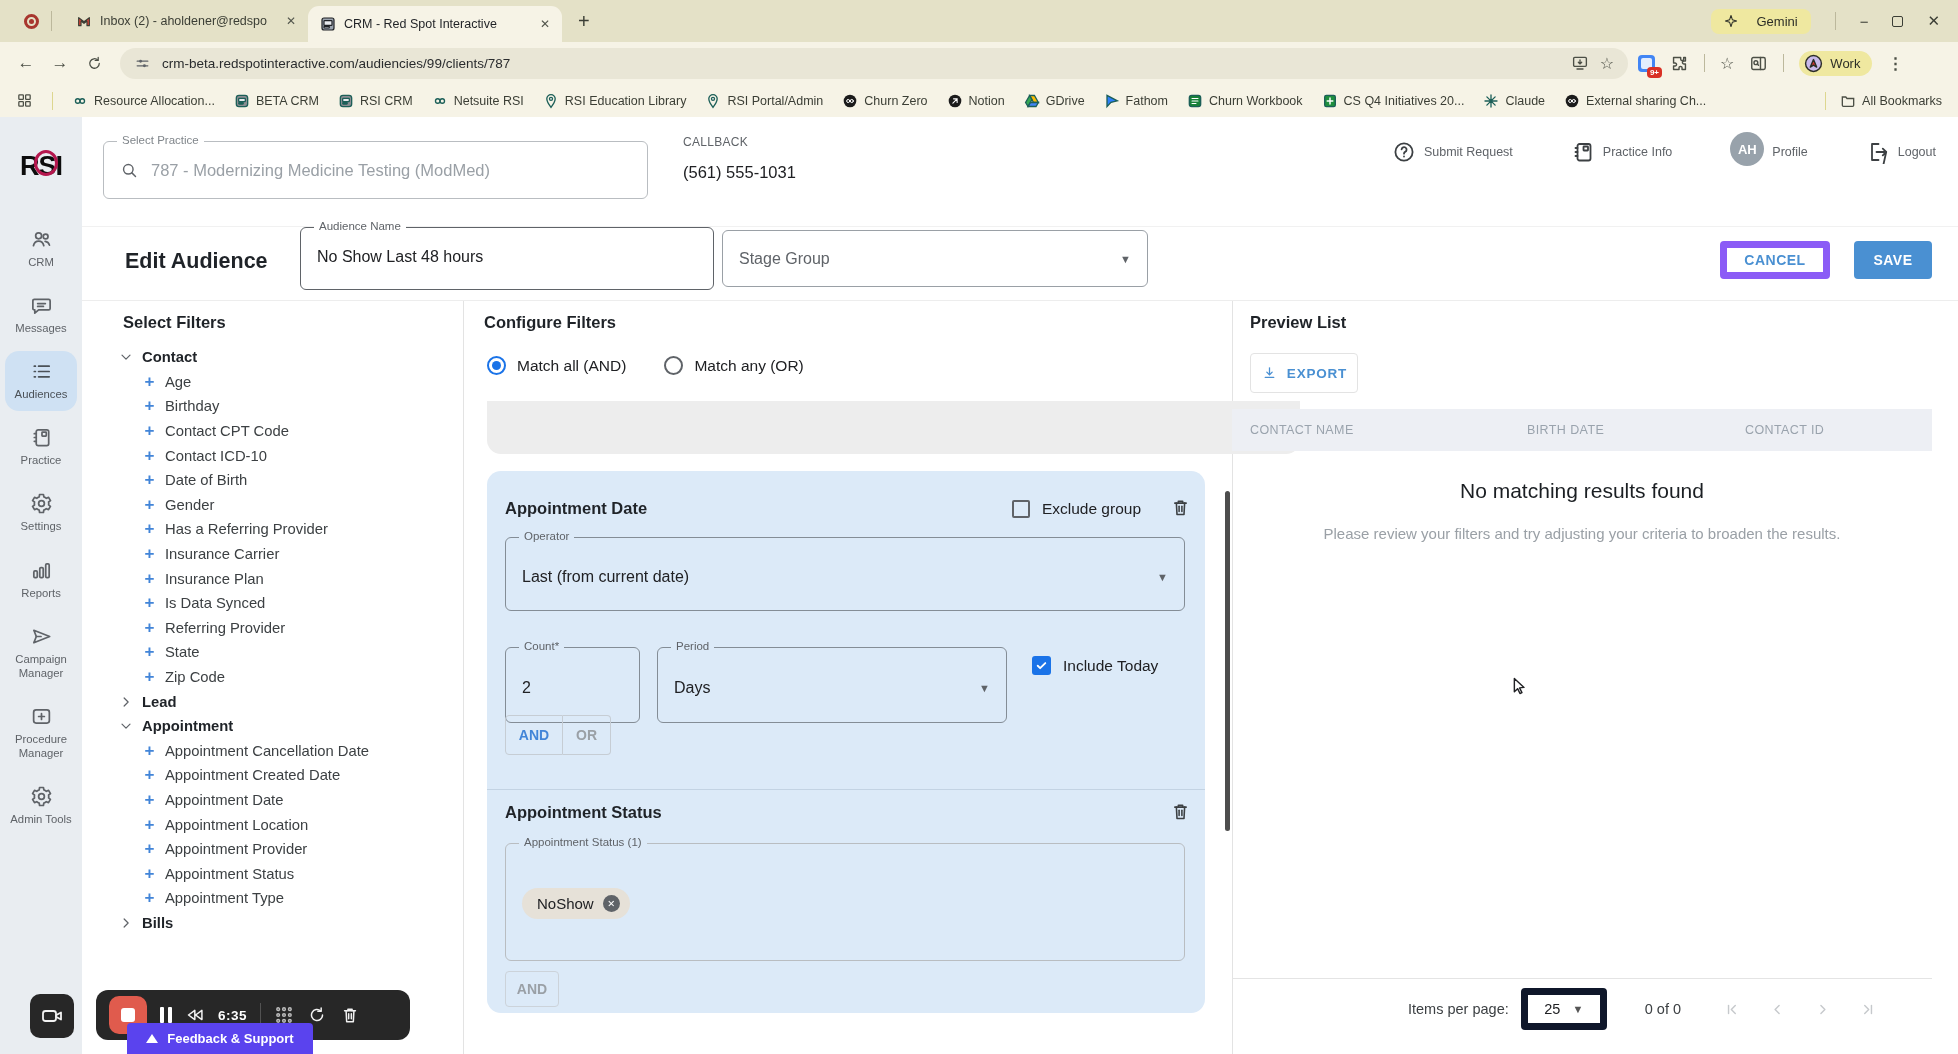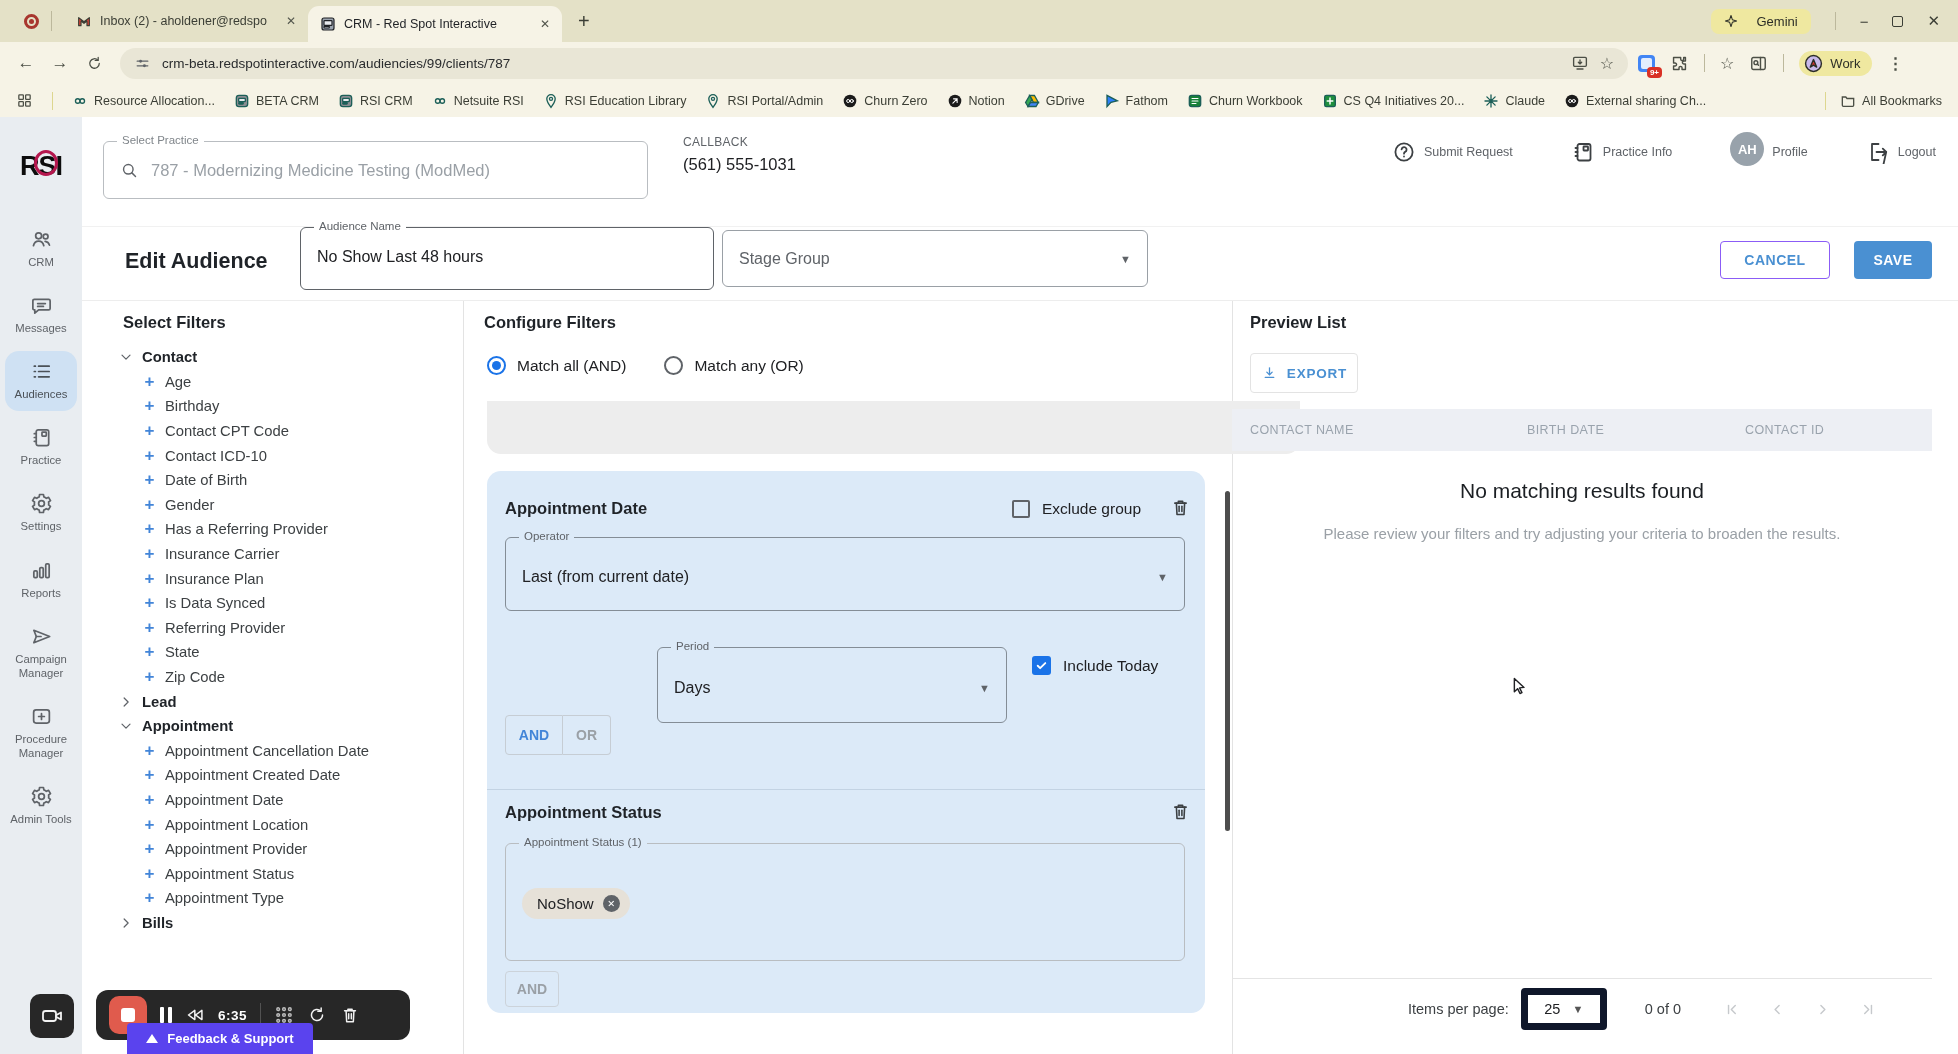--- a/index.html
+++ b/index.html
@@ -47,34 +47,34 @@
   .navitem .ic{width:23px;height:23px}
   #appheader{position:absolute;left:82px;top:117px;width:1876px;height:110px;background:#fff;border-bottom:1px solid #f1f1f1}
   .fieldbox{position:absolute;border:1px solid #b9bdc1;border-radius:6px}
   .flabel{position:absolute;top:-8px;left:13px;background:#fff;padding:0 5px;font-size:11.5px;color:#80868b;white-space:nowrap}
   .fb-blue .flabel{background:#dceaf8;color:#5f6368}
   .practice{left:21px;top:24px;width:545px;height:58px;display:flex;align-items:center;gap:12px;padding:0 16px}
   .practice input{border:none;outline:none;background:transparent;flex:1;font-family:inherit;font-size:16.5px;color:#202124}
   .practice input::placeholder{color:#9aa0a6}
   .callback{position:absolute;left:601px;top:18px}
   .callback .cl{font-size:12px;color:#5f6368;letter-spacing:.3px}
-  .callback .cn{font-size:16.5px;color:#202124;margin-top:6px}
+  .callback .cn{font-size:16.5px;color:#202124;margin-top:14px}
   .hactions{position:absolute;right:22px;top:20px;display:flex;gap:58px}
   .hact{display:flex;flex-direction:row;align-items:center;gap:8px;color:#5f6368;font-size:12.5px;min-width:60px}
   .hact .ic{width:24px;height:24px;color:#3c4043}
   .avatar{width:34px;height:34px;border-radius:50%;background:#98a2ab;color:#fff;font-size:13px;font-weight:bold;display:flex;align-items:center;justify-content:center;margin-top:-5px}
   
   #audbar{position:absolute;left:82px;top:227px;width:1876px;height:73px;background:#fff}
   .pgtitle{position:absolute;left:43px;top:22px;font-size:21.5px;font-weight:700;color:#1f2328}
   .namebox{left:218px;top:0px;width:414px;height:63px;border-color:#5f6368}
   .namebox input{border:none;outline:none;background:transparent;font-family:inherit;font-size:16px;color:#202124;margin:20px 0 0 16px;width:370px}
   .stagebox{left:640px;top:3px;width:426px;height:57px;border-color:#9aa0a6;display:flex;align-items:center;justify-content:space-between;padding:0 16px;font-size:16px;color:#5f6368}
   .dcar{font-size:11px;color:#5f6368}
   .btn{position:absolute;display:flex;align-items:center;justify-content:center;font-size:14px;font-weight:700;letter-spacing:.5px;border-radius:4px}
-  .btn-cancel{right:128px;top:14px;width:110px;height:38px;background:#fff;border:1px solid #8b5cf6;color:#4a90d2}
+  .btn-cancel{right:128px;top:14px;width:110px;height:38px;background:#fff;border:7px solid #8b5cf6;color:#4a90d2}
   .btn-save{right:26px;top:14px;width:78px;height:38px;background:#4a90d2;color:#fff}
   
   #content{position:absolute;left:82px;top:300px;width:1876px;height:754px;background:#fff;border-top:1px solid #ededed}
   .vdiv{position:absolute;top:0;bottom:0;width:1px;background:#e3e3e3}
   .ptitle{position:absolute;font-size:16.5px;font-weight:600;color:#1f2328}
   
   #tree{position:absolute;left:36px;top:44px;width:340px}
   .trow{display:flex;align-items:center;gap:8px;height:24.6px;font-size:14.8px;color:#3c4043}
   .trow .chev{width:16px;height:16px;color:#5f6368}
   .trow.group{font-weight:700;color:#1f2328}
@@ -720,20 +720,24 @@
           <line x1="13.6" y1="10.5" x2="13.6" y2="16.5"></line>
         </svg>
       </span>
 
     <div class="fieldbox fb-blue selbox opbox">
       <span class="flabel">Operator</span>
       <span>Last (from current date)</span>
       <span class="dcar">▼</span>
     </div>
 
+    <div class="fieldbox fb-blue selbox cntbox">
+      <span class="flabel">Count*</span>
+      <span>2</span>
+    </div>
     <div class="fieldbox fb-blue selbox perbox">
       <span class="flabel">Period</span>
       <span>Days</span>
       <span class="dcar">▼</span>
     </div>
     <div class="inctoday">
       <span class="cbox checked">
           <svg viewBox="0 0 24 24" fill="none" stroke="#fff" stroke-width="3.4" stroke-linecap="round" stroke-linejoin="round">
             <path d="M5 12.5l4.5 4.5L19 7.5"></path>
           </svg>

